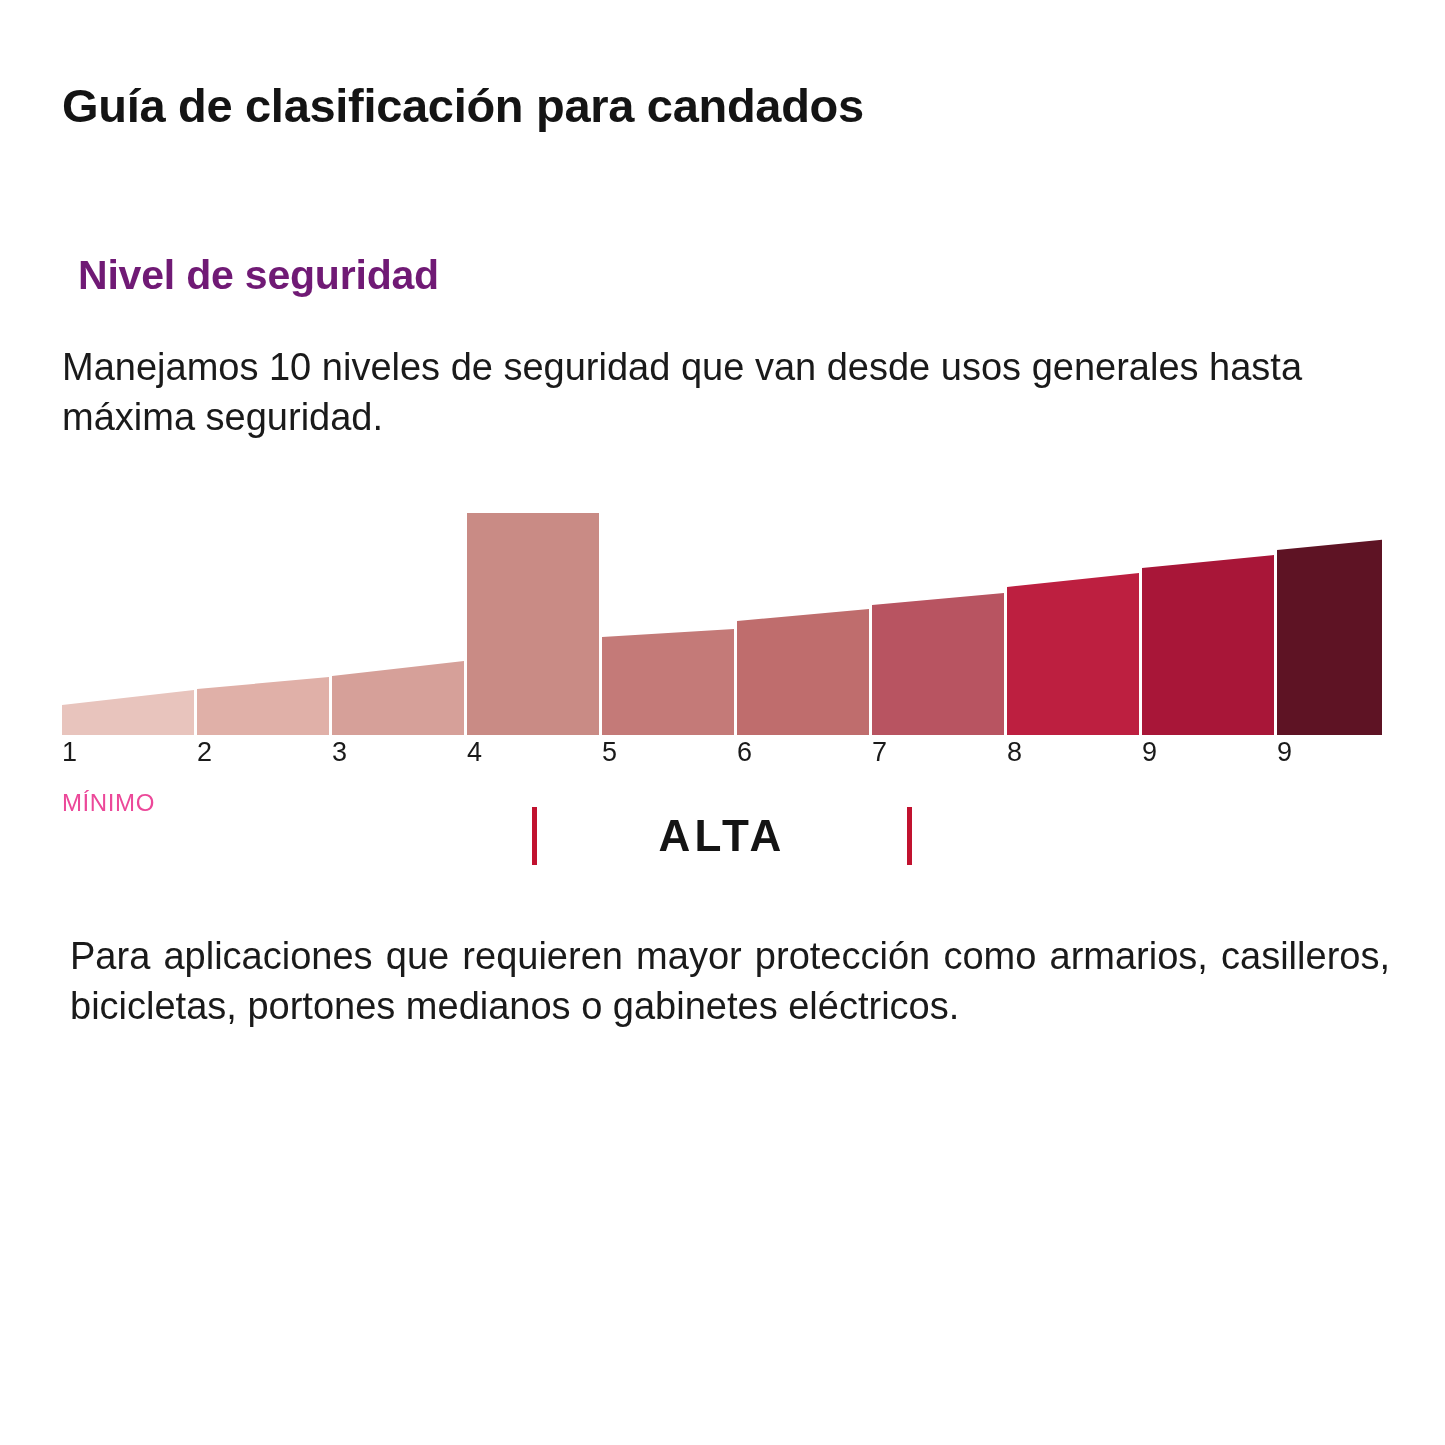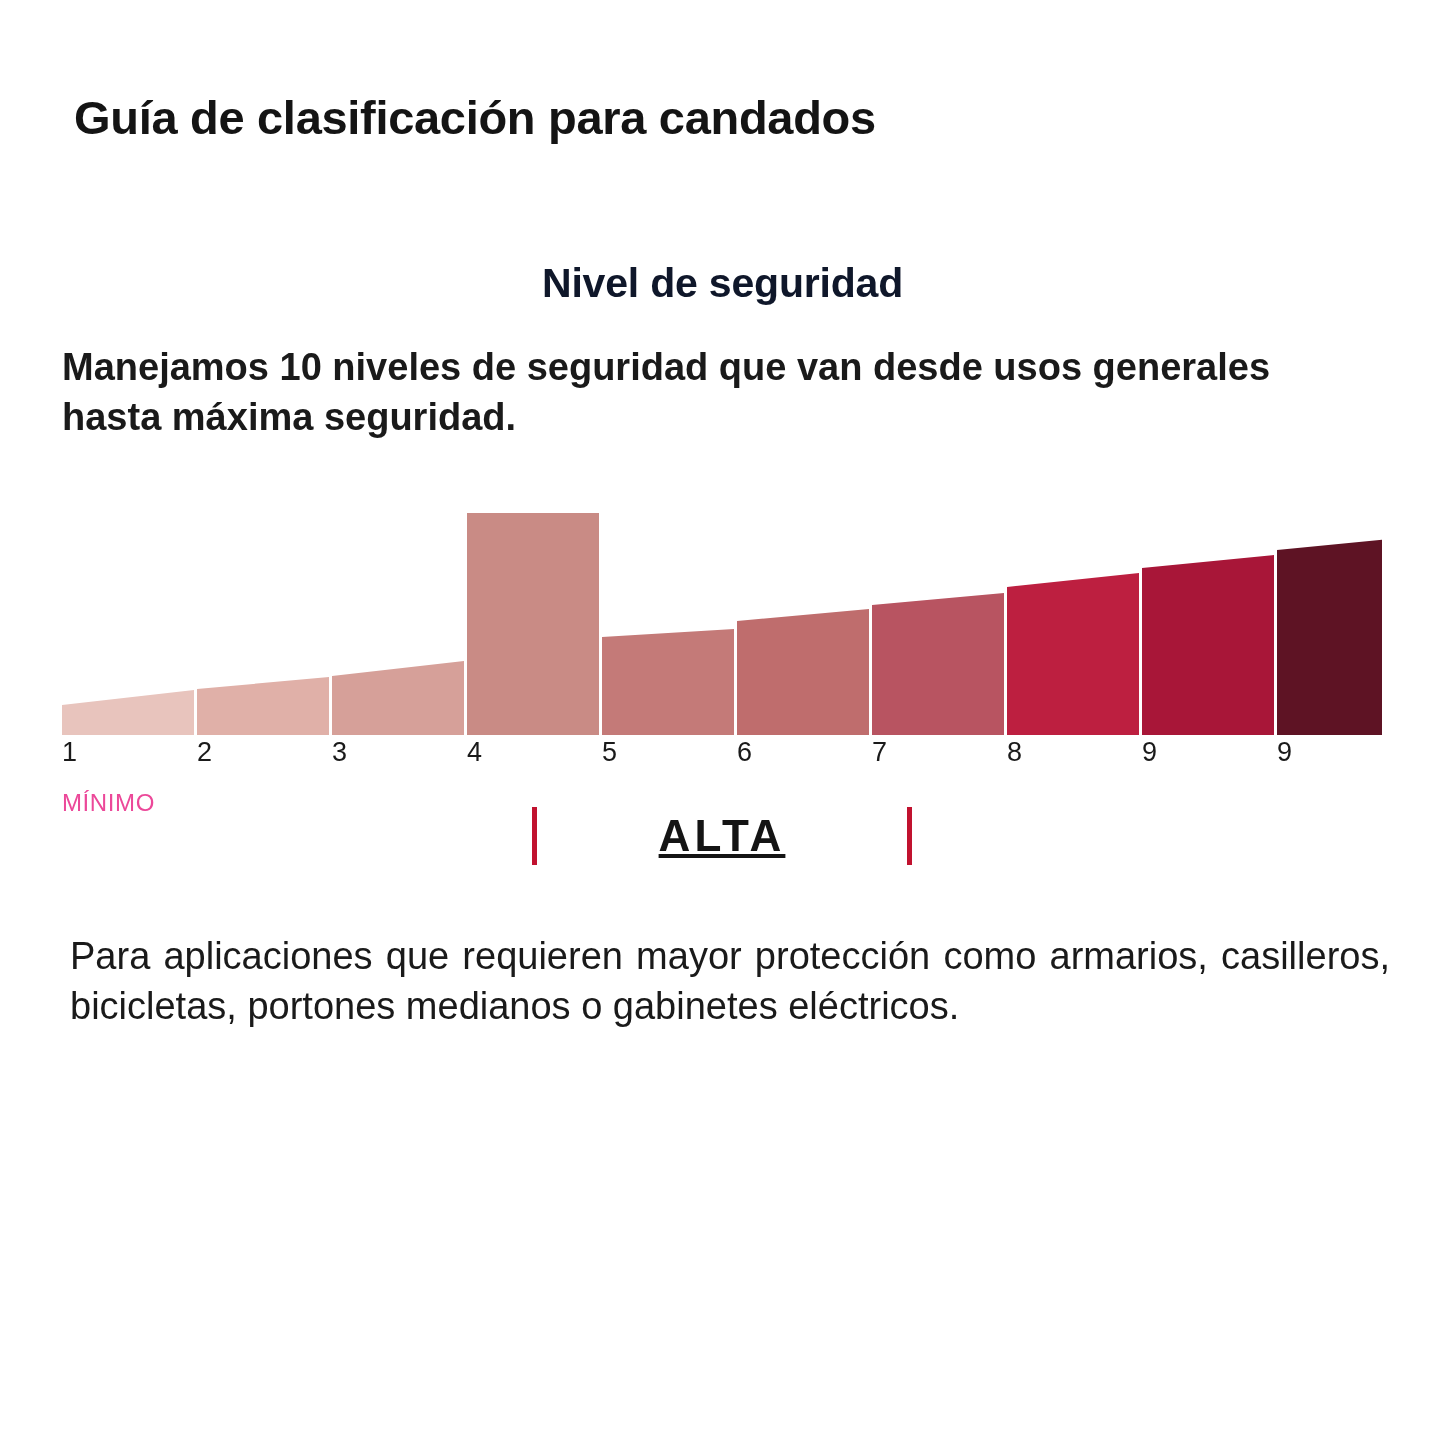--- a/index.html
+++ b/index.html
@@ -17,46 +17,45 @@
   .page {
     position: relative;
     width: 1445px;
     height: 1445px;
     box-sizing: border-box;
     padding: 0 62px;
   }
 
   
   .main-title {
-    margin: 12px;
+    margin: 0;
     padding-top: 80px;
     font-size: 47px;
     font-weight: bold;
     letter-spacing: -0.3px;
     color: #141414;
     line-height: 1.1;
   }
   .section-title {
-    margin: 8px;
+    margin: 16px;
     padding-top: 105px;
     font-size: 41px;
     font-weight: bold;
-    color: #0f172a;
+    color: #701a75;
     letter-spacing: -0.2px;
     line-height: 1.1;
-    text-align: center;
   }
   .intro {
     margin: 0;
     padding-top: 28px;
     font-size: 38px;
     line-height: 1.33;
     color: #1a1a1a;
     max-width: 1255px;
-    font-weight: bold;
+    font-weight: normal;
   }
 
   
   .chart-wrap {
     position: relative;
     margin-top: 62px;
     width: 1320px;
     height: 230px;
   }
   .chart-svg {
@@ -97,21 +96,20 @@
     background: #c1122f;
     flex: 0 0 auto;
   }
   .level-name {
     font-size: 44px;
     font-weight: bold;
     letter-spacing: 4px;
     color: #141414;
     padding: 0 122px;
     line-height: 1;
-    text-decoration: underline;
   }
 
   
   .description {
     margin: 8px;
     padding-top: 58px;
     font-size: 38px;
     line-height: 1.33;
     color: #1a1a1a;
     width: 1320px;

